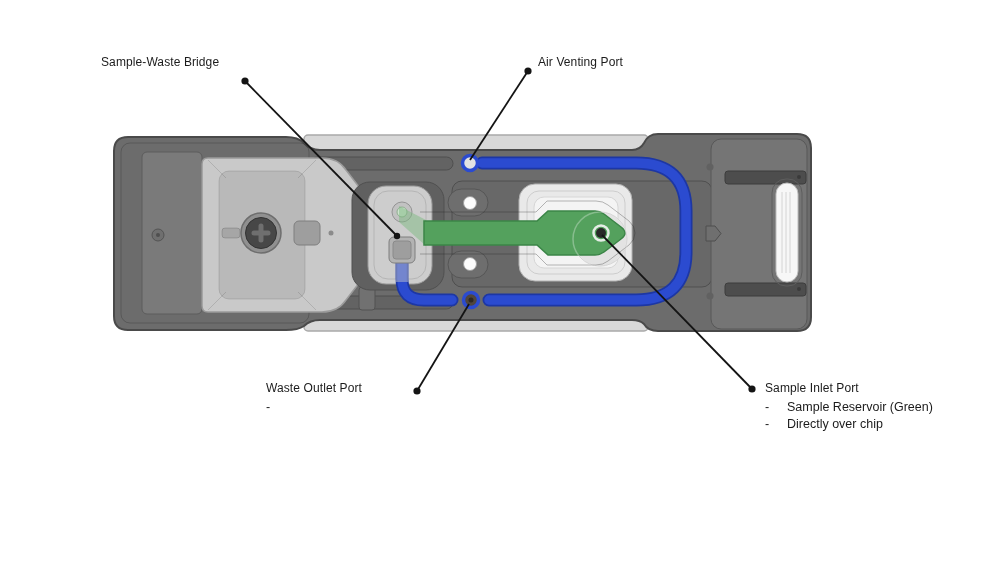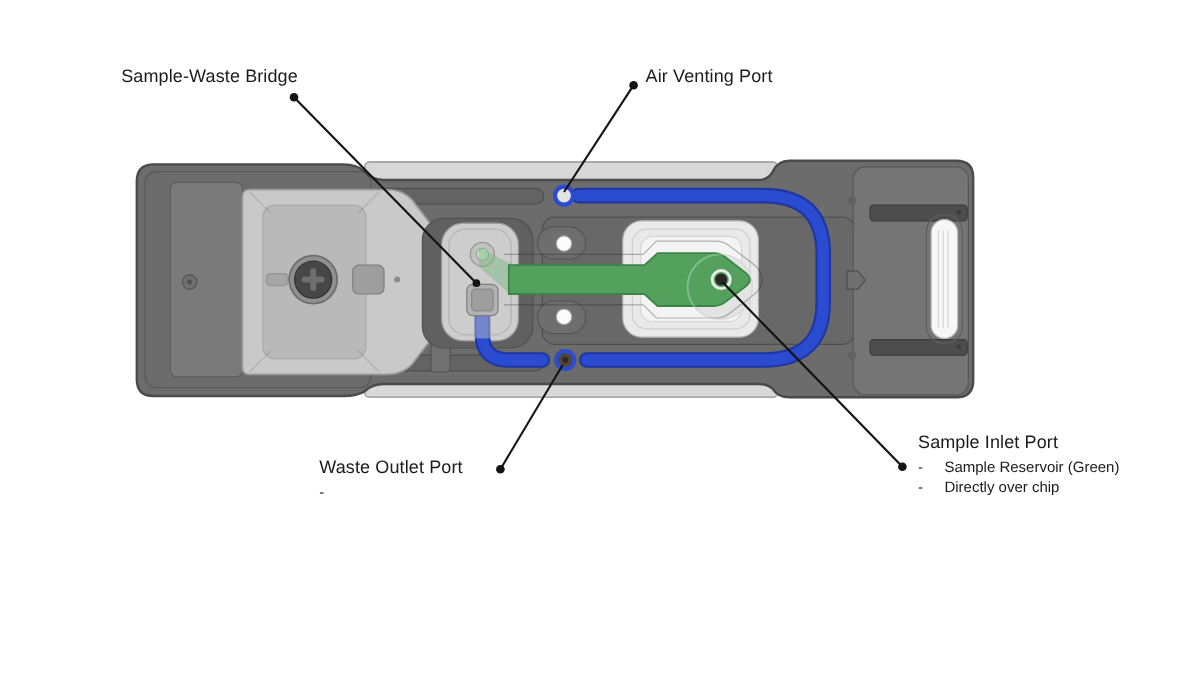--- a/index.html
+++ b/index.html
@@ -4,21 +4,21 @@
 <style>
   html,body { margin:0; padding:0; background:#ffffff; }
   .stage {
     position:relative; width:1000px; height:562px; overflow:hidden;
     background:#ffffff;
     font-family:"Liberation Sans", sans-serif;
   }
   .stage svg { position:absolute; left:0; top:0; }
 
   .label { position:absolute; color:var(--c-label_text,#1b1b1b); }
-  .label-title { font-size:15px; font-weight:400; letter-spacing:.1px; white-space:nowrap; }
+  .label-title { font-size:12px; font-weight:400; letter-spacing:.1px; white-space:nowrap; }
   .bullets { margin-top:4px; font-size:12.5px; line-height:17px; }
   .bullet-row { display:flex; }
   .bullet-dash { width:22px; flex:0 0 22px; }
   .bullet-text { display:block; }
   .bullet-text.narrow { max-width:152px; }
 
   
   .tray        { fill:var(--c-tray_light,#d8d8d8); stroke:#a9a9a9; stroke-width:1.5; }
   .cover       { fill:var(--c-body_gray,#6c6c6c); stroke:var(--c-body_edge,#4a4a4a); stroke-width:2; }
   .ch-blue-d   { fill:none; stroke:var(--c-waste_blue_dark,#1d37a4); stroke-width:13; }
@@ -154,21 +154,21 @@
 
   <div class="label" style="left:266px; top:381px;">
     <div class="label-title">Waste Outlet Port</div>
     <div class="bullets">
       <div class="bullet-row">
         <span class="bullet-dash">-</span>
       </div>
     </div>
   </div>
 
-  <div class="label" style="left:765px; top:360px;">
+  <div class="label" style="left:765px; top:381px;">
     <div class="label-title">Sample Inlet Port</div>
     <div class="bullets">
       <div class="bullet-row">
         <span class="bullet-dash">-</span>
         <span class="bullet-text">Sample Reservoir (Green)</span>
       </div>
       <div class="bullet-row">
         <span class="bullet-dash">-</span>
         <span class="bullet-text">Directly over chip</span>
       </div>

